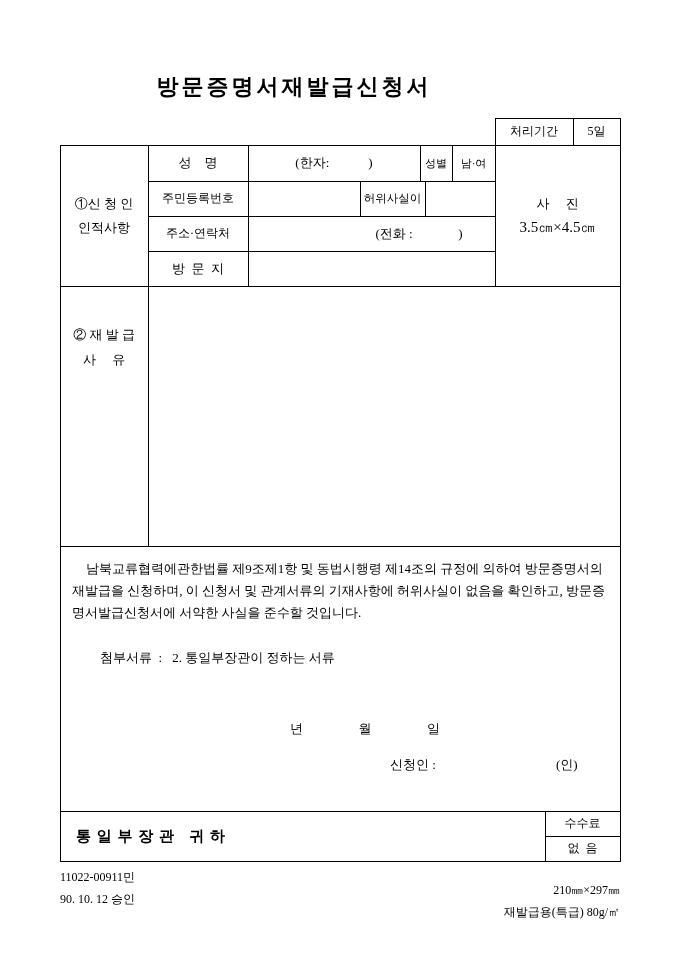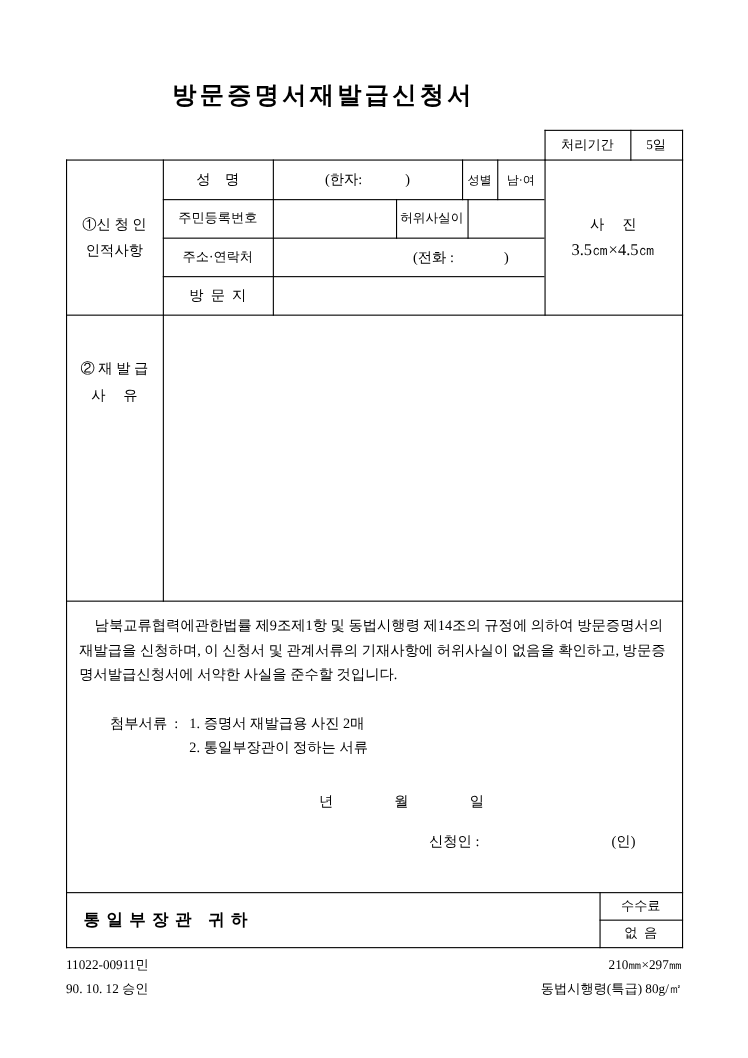--- a/index.html
+++ b/index.html
@@ -24,21 +24,21 @@
   .attach { position:absolute; left:88px; top:647px; display:flex; gap:10px; line-height:22px;margin-left:12px; }
   .attach .items { display:flex; flex-direction:column; }
   .daterow { position:absolute; left:290px; top:720px; width:150px; display:flex; justify-content:space-between; }
   .small { font-size:15px; }
   .fn { font-size:12px; }
   .recipient {
     position:absolute; left:60px; top:811px; width:485px; height:50px;
     display:flex; align-items:center; padding-left:16px;
     font-size:15px; font-weight:bold; white-space:pre; letter-spacing:1px;
   }
-  .right { text-align:right; }
+  .right { text-align:right;margin-top:13px; }
 </style>
 </head>
 <body>
 
 <div class="page">
 
   <div class="title">방문증명서재발급신청서</div>
 
   <i class="ln" style="left:495px;top:118px;width:126px;height:1px"></i>
   <i class="ln" style="left:60px;top:145px;width:561px;height:1px"></i>
@@ -98,36 +98,35 @@
     <span>② 재 발 급</span>
     <span>사     유</span>
   </div>
   <div class="cell" style="left:148px;top:286px;width:472px;height:260px"></div>
 
   <div class="para">남북교류협력에관한법률 제9조제1항 및 동법시행령 제14조의 규정에 의하여 방문증명서의 재발급을 신청하며, 이 신청서 및 관계서류의 기재사항에 허위사실이 없음을 확인하고, 방문증명서발급신청서에 서약한 사실을 준수할 것입니다.</div>
 
   <div class="attach">
     <span style="white-space:pre">첨부서류  :</span>
     <div class="items">
-      <span>1. 증명서 재발급용 사진 2매</span>
       <span>2. 통일부장관이 정하는 서류</span>
     </div>
   </div>
 
   <div class="daterow">
     <span>년</span>
     <span>월</span>
     <span>일</span>
   </div>
 
   <span class="txt" style="left:390px;top:756px">신청인 :</span>
   <span class="txt" style="left:556px;top:756px">(인)</span>
 
   <div class="recipient">통 일 부 장 관   귀 하</div>
   <div class="cell" style="left:545px;top:811px;width:75px;height:25px;font-size:12px">수수료</div>
   <div class="cell" style="left:545px;top:836px;width:75px;height:25px;font-size:12px">없  음</div>
 
   <span class="txt fn" style="left:60px;top:869px">11022-00911민</span>
   <span class="txt fn" style="left:60px;top:891px">90. 10. 12 승인</span>
   <span class="txt fn right" style="left:420px;top:869px;width:200px">210㎜×297㎜</span>
-  <span class="txt fn right" style="left:400px;top:891px;width:220px">동법시행령(특급) 80g/㎡</span>
+  <span class="txt fn right" style="left:400px;top:891px;width:220px">재발급용(특급) 80g/㎡</span>
 
 </div>
 
 </body></html>

